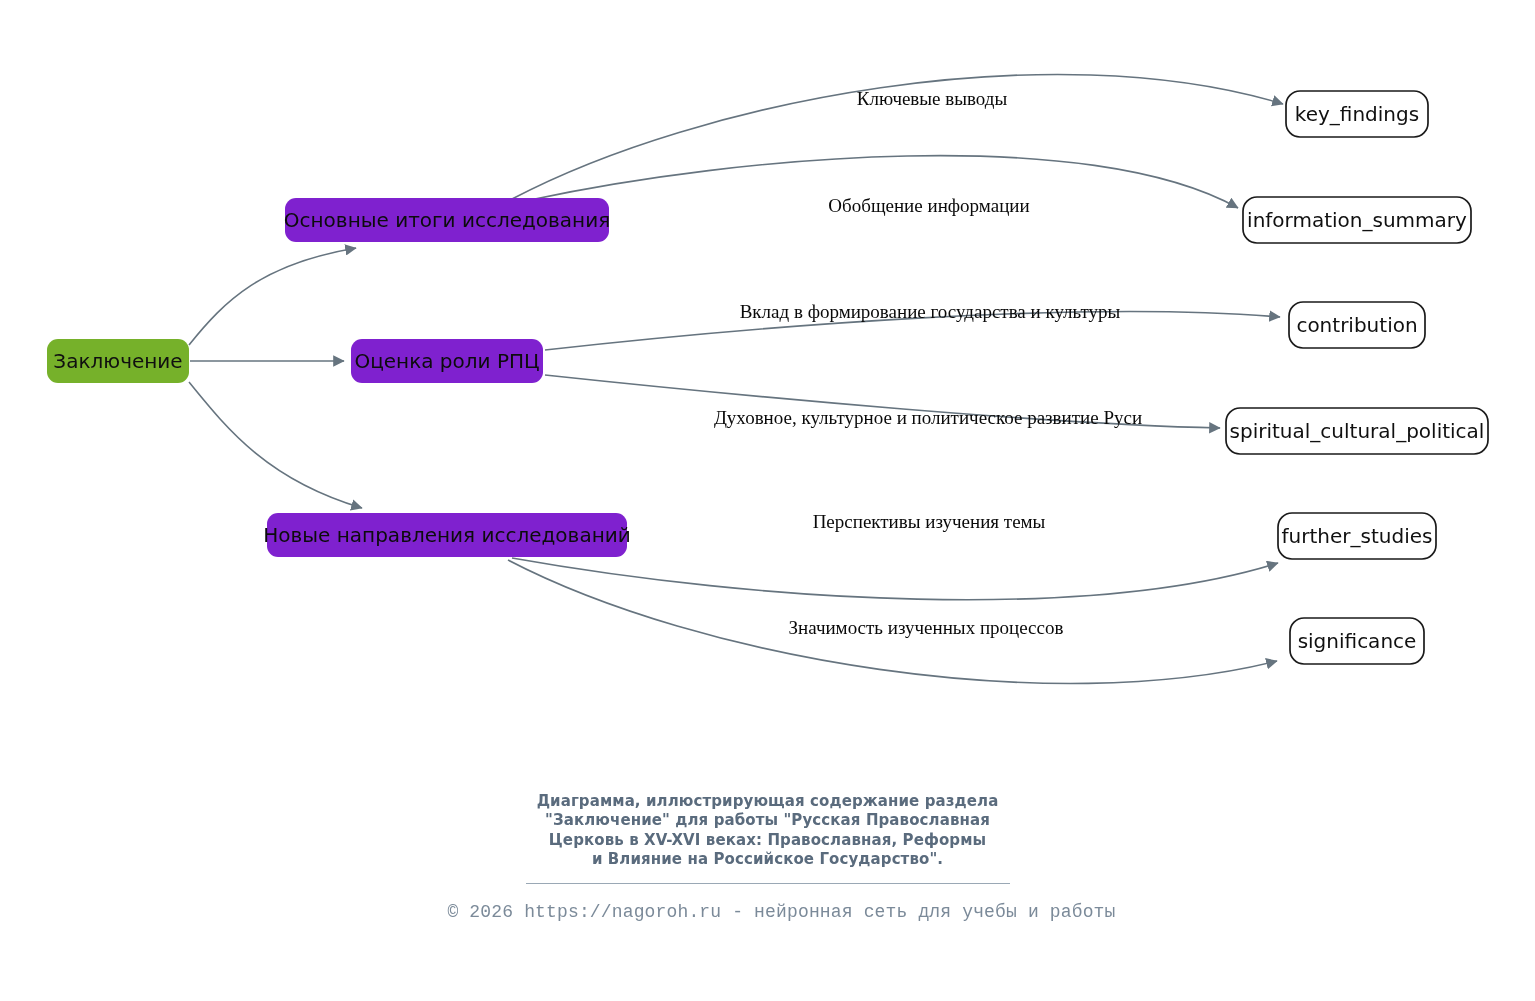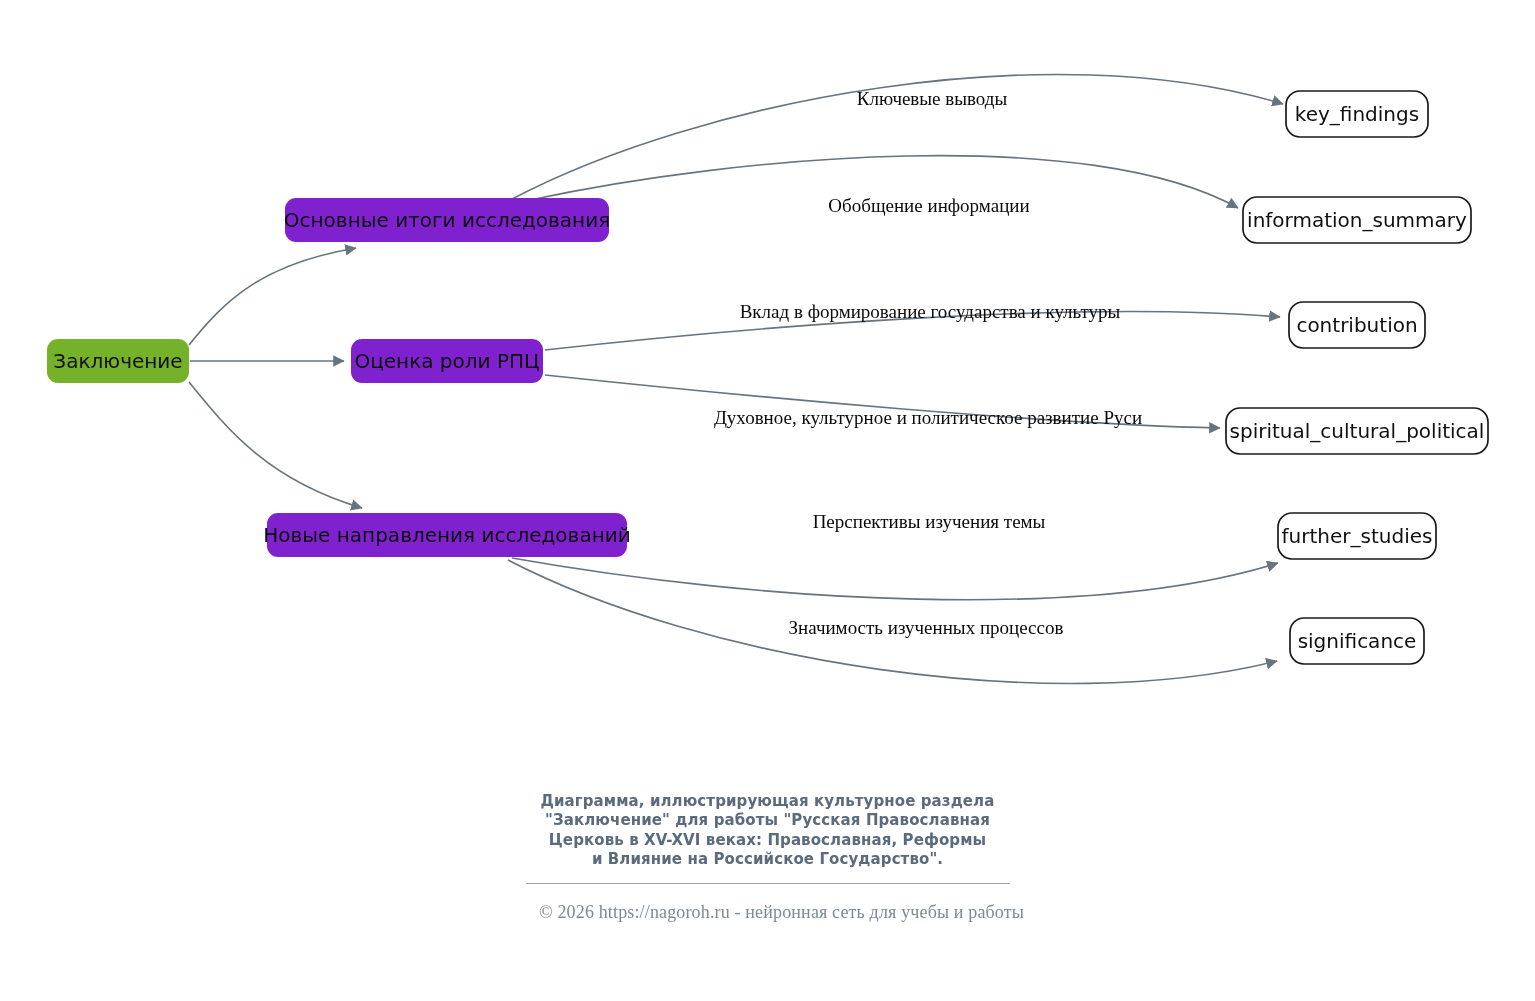--- a/index.html
+++ b/index.html
@@ -93,21 +93,21 @@
     margin: 14px auto 0 auto;
   }
   .footer-block {
     position: absolute;
     left: 0;
     top: 902px;
     width: 1535px;
     text-align: center;
   }
   .footer-text {
-    font-family: Liberation Serif, serif;
+    font-family: Liberation Mono, monospace;
     font-size: 18px;
     color: #7b8a99;
     letter-spacing: 0.15px;
     padding-left: 28px;
   }
 </style>
 </head>
 <body>
 
 <div id="diagram-root">
@@ -193,21 +193,21 @@
       <text class="node-label-leaf" x="1357" y="537">further_studies</text>
     </g>
 
     <g>
       <rect class="node-rect-leaf" x="1290" y="618" width="134" height="46" rx="14" ry="14"></rect>
       <text class="node-label-leaf" x="1357" y="642">significance</text>
     </g>
   </svg>
 
   <div class="caption-block">
-    <div class="caption-line">Диаграмма, иллюстрирующая культурное раздела</div>
+    <div class="caption-line">Диаграмма, иллюстрирующая содержание раздела</div>
     <div class="caption-line">"Заключение" для работы "Русская Православная</div>
     <div class="caption-line">Церковь в XV-XVI веках: Православная, Реформы</div>
     <div class="caption-line">и Влияние на Российское Государство".</div>
     <div class="caption-rule"></div>
   </div>
 
   <div class="footer-block">
     <div class="footer-text">© 2026 https://nagoroh.ru - нейронная сеть для учебы и работы</div>
   </div>
 </div>

